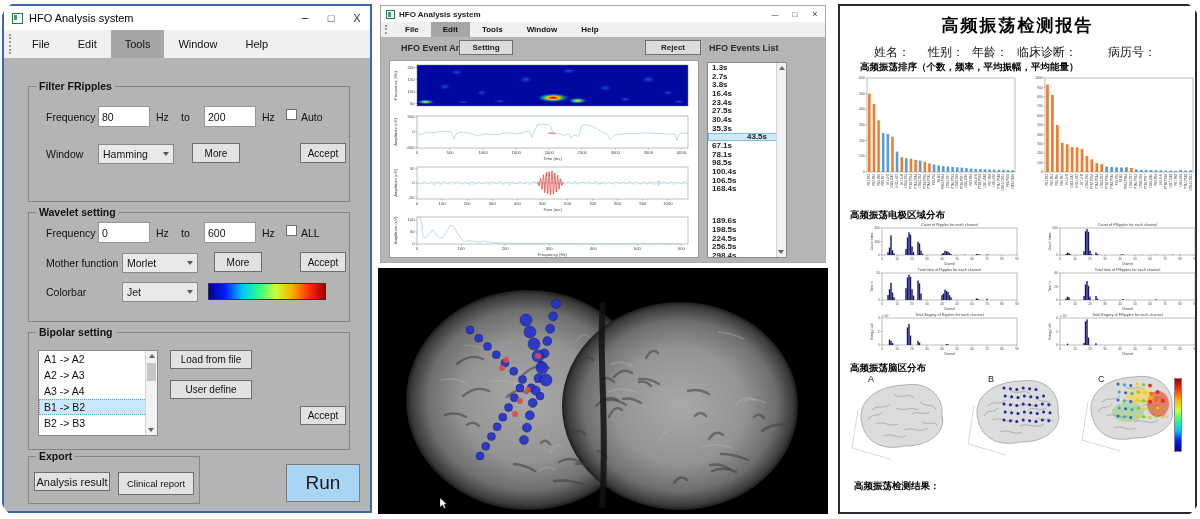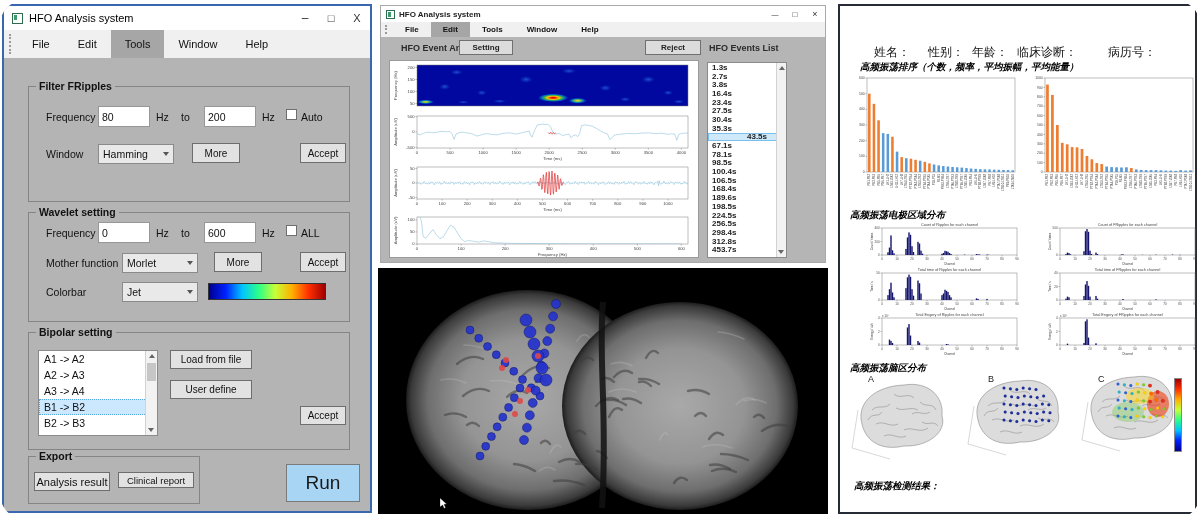--- a/index.html
+++ b/index.html
@@ -57,21 +57,21 @@
   #mid-chart-panel{position:absolute;background:#fff;border:1px solid #9a9a9a;box-sizing:border-box;}
   #events-list{font-weight:700;}
   #events-list .eitem{font-size:8px;color:#222;height:8.7px;display:flex;align-items:center;padding-left:4px;font-weight:700;}
   #events-list .eitem.sel{background:#cfe9fb;outline:1px solid #79c0ec;outline-offset:-1px;}
   .chartbox{position:absolute;}
   svg{display:block;}
   svg text{font-family:"Liberation Sans",sans-serif;fill:#444;}
   
   .rep-title{position:absolute;width:100%;text-align:center;font-size:17px;font-weight:700;color:#000;letter-spacing:2px;}
   .rep-field{position:absolute;font-size:12px;color:#111;}
-  .rep-sec{position:absolute;font-size:9.5px;font-weight:700;color:#000;font-style:italic;}
+  .rep-sec{position:absolute;font-size:9.5px;font-weight:700;color:#000;}
   .rep-brain-lbl{position:absolute;font-size:9px;color:#222;}
   .vjet{position:absolute;width:6px;border:0.5px solid #888;
         background:linear-gradient(to bottom,#a00000,#ff3000,#ffb000,#c8ff37,#2cff88,#00c4ff,#0020ff,#00008f);}
 </style>
 </head>
 <body>
 
 <div id="canvas">
 
   <section class="win" id="left-window">
@@ -149,21 +149,21 @@
         <div class="litem sel" style="width: 105px;">B1 -&gt; B2</div>
         <div class="litem" style="width: 105px;">B2 -&gt; B3</div>
       </div>
     <div class="btn" style="left:166px;top:344px;width:82px;height:19px;">Load from file</div>
     <div class="btn" style="left:166px;top:374px;width:82px;height:19px;">User define</div>
     <div class="btn" style="left:296px;top:400px;width:46px;height:19px;">Accept</div>
 
     <div class="grp" style="left:24px;top:450px;width:172px;height:48px;"></div>
     <span class="legend" style="left:32px;top:444px;">Export</span>
     <div class="btn" style="left:30px;top:466px;width:76px;height:19px;font-size:11px;">Analysis result</div>
-    <div class="btn" style="left:114px;top:466px;width:76px;height:16px;font-size:9.5px;">Clinical report</div>
+    <div class="btn" style="left:114px;top:466px;width:76px;height:23px;font-size:9.5px;">Clinical report</div>
 
     <div class="btn" id="run-btn" style="left:282px;top:458px;width:74px;height:38px;">Run</div>
   </section>
 
   <section class="win" id="mid-window">
     <div class="tbar" style="height:16px;">
       <span class="ticon" style="width:7px;height:7px;margin:0 4px 0 5px;"></span>
       <span style="font-size:8px;font-weight:700;color:#222;">HFO Analysis system</span>
       <span class="wctl">
         <span class="wbtn" style="width:20px;height:16px;font-size:7px;">—</span>
@@ -368,21 +368,21 @@
         <div class="eitem" style="width: 67px;">27.5s</div>
         <div class="eitem" style="width: 67px;">30.4s</div>
         <div class="eitem" style="width: 67px;">35.3s</div>
         <div class="eitem sel" style="width: 67px; padding-left: 39px;">43.5s</div>
         <div class="eitem" style="width: 67px;">67.1s</div>
         <div class="eitem" style="width: 67px;">78.1s</div>
         <div class="eitem" style="width: 67px;">98.5s</div>
         <div class="eitem" style="width: 67px;">100.4s</div>
         <div class="eitem" style="width: 67px;">106.5s</div>
         <div class="eitem" style="width: 67px;">168.4s</div>
-        <div class="eitem" style="width: 67px;">189.6s</div>
+        <div class="eitem" style="width: 67px; margin-top: 23px;">189.6s</div>
         <div class="eitem" style="width: 67px;">198.5s</div>
         <div class="eitem" style="width: 67px;">224.5s</div>
         <div class="eitem" style="width: 67px;">256.5s</div>
         <div class="eitem" style="width: 67px;">298.4s</div>
         <div class="eitem" style="width: 67px;">312.8s</div>
         <div class="eitem" style="width: 67px;">453.7s</div>
       </div>
   </section>
 
   <div class="abs" id="brain-panel">
@@ -485,20 +485,21 @@
         <circle cx="150" cy="122" r="3" fill="#e04848" opacity="0.9"></circle>
         <circle cx="142" cy="133" r="3" fill="#e04848" opacity="0.9"></circle>
         <circle cx="160" cy="88" r="3" fill="#e04848" opacity="0.9"></circle>
         <circle cx="137" cy="146" r="3" fill="#e04848" opacity="0.9"></circle>
         <circle cx="128" cy="92" r="3" fill="#e04848" opacity="0.9"></circle>
         <polygon points="62,230 62,239 64.6,237 66.2,240.4 67.6,239.6 66,236.4 68.6,236" fill="#fff" stroke="#000" stroke-width="0.3"></polygon>
       </svg>
     </div>
 
   <section class="abs" id="report-page">
+    <div class="rep-title" style="top:8px;">高频振荡检测报告</div>
     <div id="rep-fields">
         <span class="rep-field" style="left: 34px; top: 38px; position: absolute;">姓名：</span>
         <span class="rep-field" style="left: 88px; top: 38px; position: absolute;">性别：</span>
         <span class="rep-field" style="left: 132px; top: 38px; position: absolute;">年龄：</span>
         <span class="rep-field" style="left: 177px; top: 38px; position: absolute;">临床诊断：</span>
         <span class="rep-field" style="left: 268px; top: 38px; position: absolute;">病历号：</span>
       </div>
     <div class="rep-sec" style="left:20px;top:55px;">高频振荡排序（个数，频率，平均振幅，平均能量）</div>
     <div class="chartbox" style="left:8px;top:68px;width:170px;height:134px;">
         <svg viewBox="0 0 170 134" width="170" height="134">

